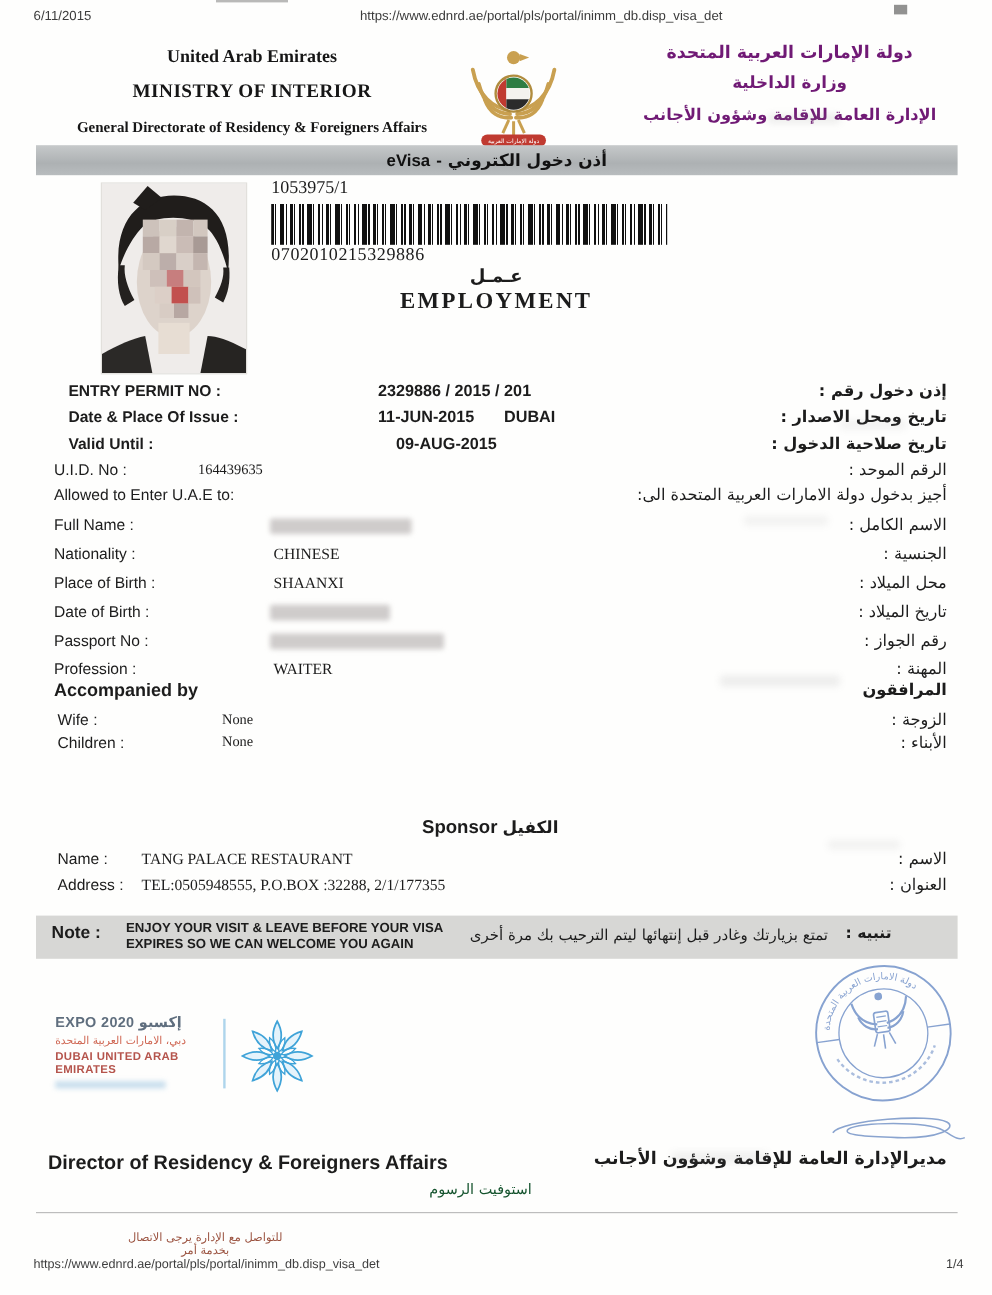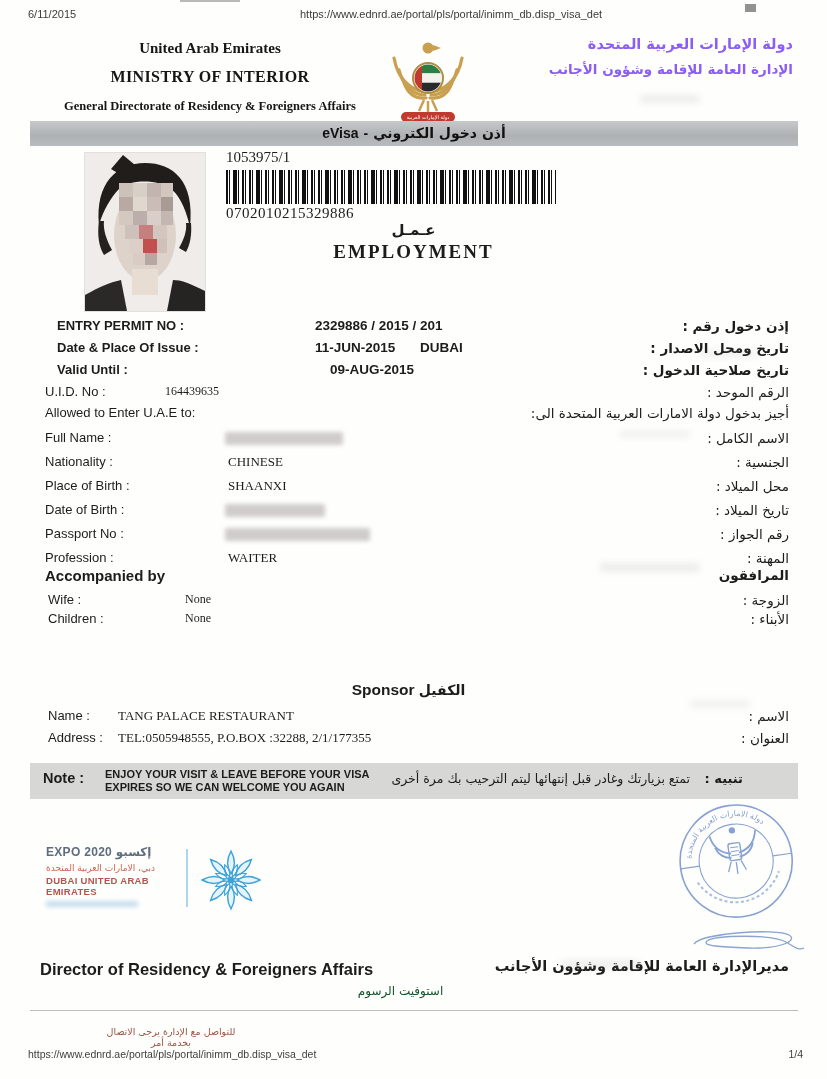--- a/index.html
+++ b/index.html
@@ -12,21 +12,21 @@
 
   
   .phead{font-size:11px;color:#3c3c3c;top:8px;}
   .pfoot{font-size:10.5px;color:#3e3e3e;top:1048px;}
 
   
   .lh-en{left:52px;top:40px;width:316px;text-align:center;font-family:"Liberation Serif",serif;font-weight:bold;color:#161616;}
   .lh-en .l1{font-size:15px;margin-bottom:11px;}
   .lh-en .l2{font-size:16px;letter-spacing:.4px;margin-bottom:13px;}
   .lh-en .l3{font-size:12.5px;}
-  .lh-ar{right:34px;top:36px;width:270px;font-weight:bold;color:#8b5cf6;}
+  .lh-ar{right:34px;top:36px;width:270px;text-align:center;font-weight:bold;color:#701a75;}
   .lh-ar .l1{font-size:14.5px;margin-bottom:9px;}
   .lh-ar .l2{font-size:14px;margin-bottom:11px;}
   .lh-ar .l3{font-size:13.5px;}
 
   .banner{left:30px;right:29px;top:121px;height:25px;line-height:25px;text-align:center;
           background:linear-gradient(#c6c9ca,#adb1b3 60%,#b8bcbe);font-weight:bold;font-size:14px;color:#111;}
   .banner .sep{margin:0 5px;}
 
   .photo{left:85px;top:153px;width:120px;height:158px;outline:1px solid #e2e0dc;}
 
@@ -93,20 +93,21 @@
   <div class="speck" style="left:745px;top:4px;width:11px;height:8px;"></div>
   <div class="speck" style="left:180px;top:0;width:60px;height:2px;opacity:.35;"></div>
 
   <div class="abs lh-en">
     <div class="l1">United Arab Emirates</div>
     <div class="l2">MINISTRY OF INTERIOR</div>
     <div class="l3">General Directorate of Residency &amp; Foreigners Affairs</div>
   </div>
   <div class="abs lh-ar ar">
     <div class="l1">دولة الإمارات العربية المتحدة</div>
+    <div class="l2">وزارة الداخلية</div>
     <div class="l3">الإدارة العامة للإقامة وشؤون الأجانب</div>
   </div>
 
   <div class="abs" style="left:384px;top:36px;">
     <svg width="88" height="88" viewBox="0 0 88 88">
       <g stroke="#c9a050" fill="none" stroke-width="3.2" stroke-linecap="round">
         <path d="M41,56 C27,54 14,44 10,22"></path>
         <path d="M41,59 C29,59 19,50 15,34"></path>
         <path d="M42,62 C32,63 24,58 20,47"></path>
         <path d="M47,56 C61,54 74,44 78,22"></path>

